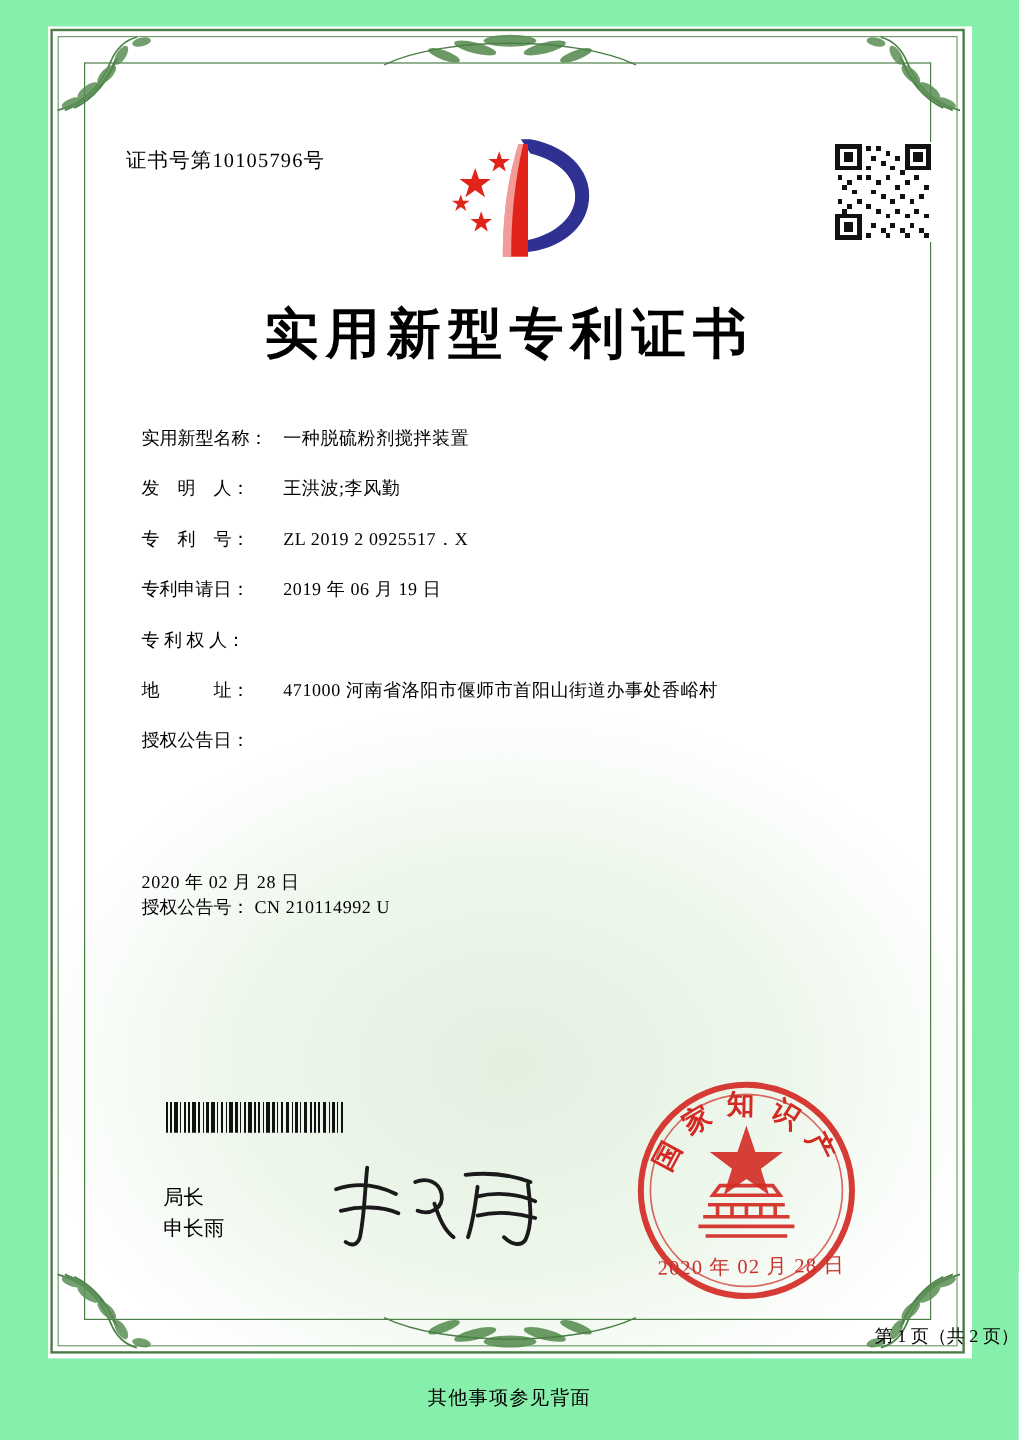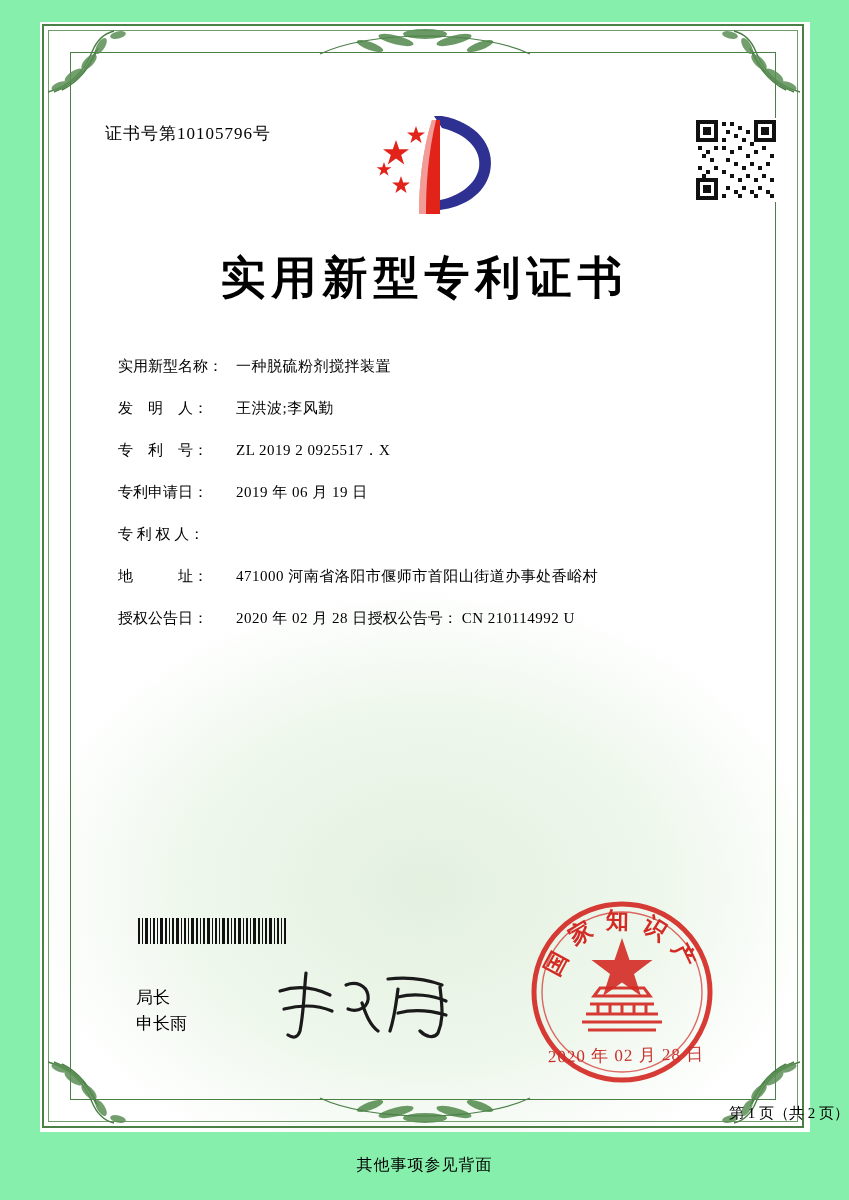--- a/index.html
+++ b/index.html
@@ -125,21 +125,21 @@
     width: 118px;
     flex: 0 0 118px;
     letter-spacing: 0px;
     color: #000;
     white-space: nowrap;
   }
   .fvalue {
     color: #000;
     letter-spacing: 0.5px;
   }
-  .frow.split { justify-content: flex-start; }
+  .frow.split { justify-content: flex-start; flex-direction: column; }
   .pair2 {
     display: flex;
     align-items: center;
   }
   .pair2 .flabel { width: auto; flex: 0 0 auto; margin-right: 4px; }
 
   
   .body-text {
     position: absolute;
     left: 118px; top: 700px;

